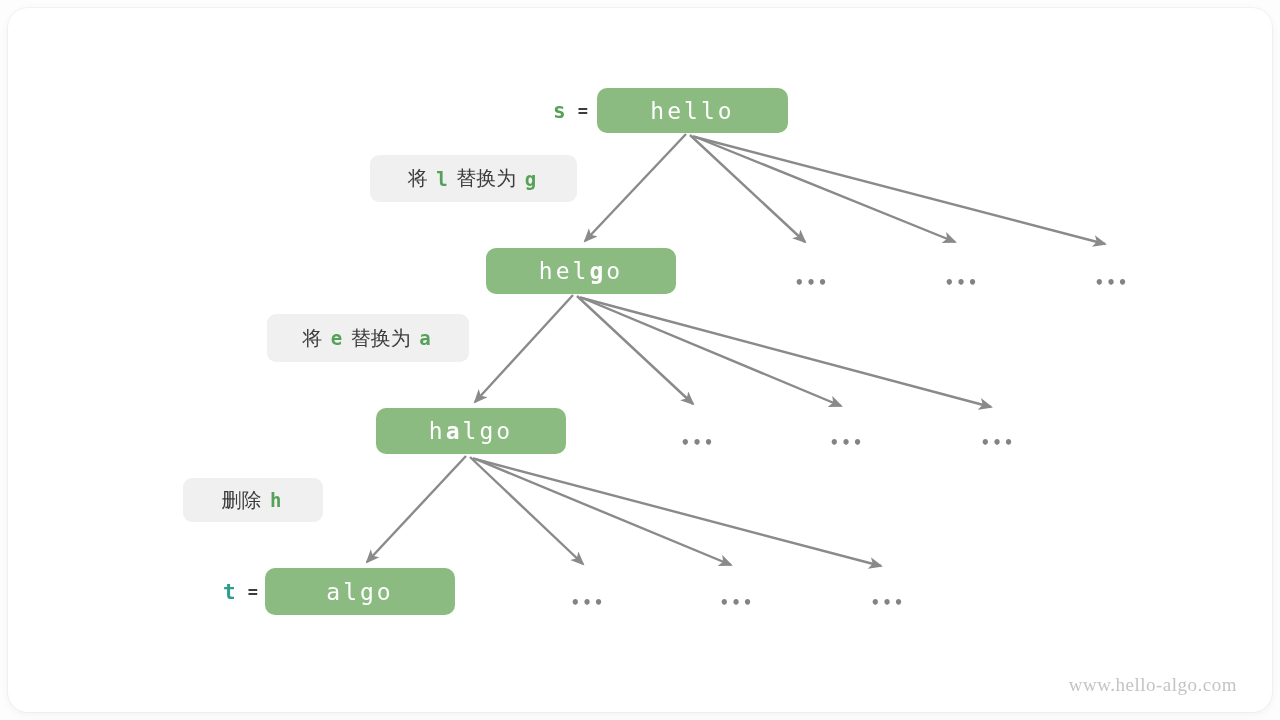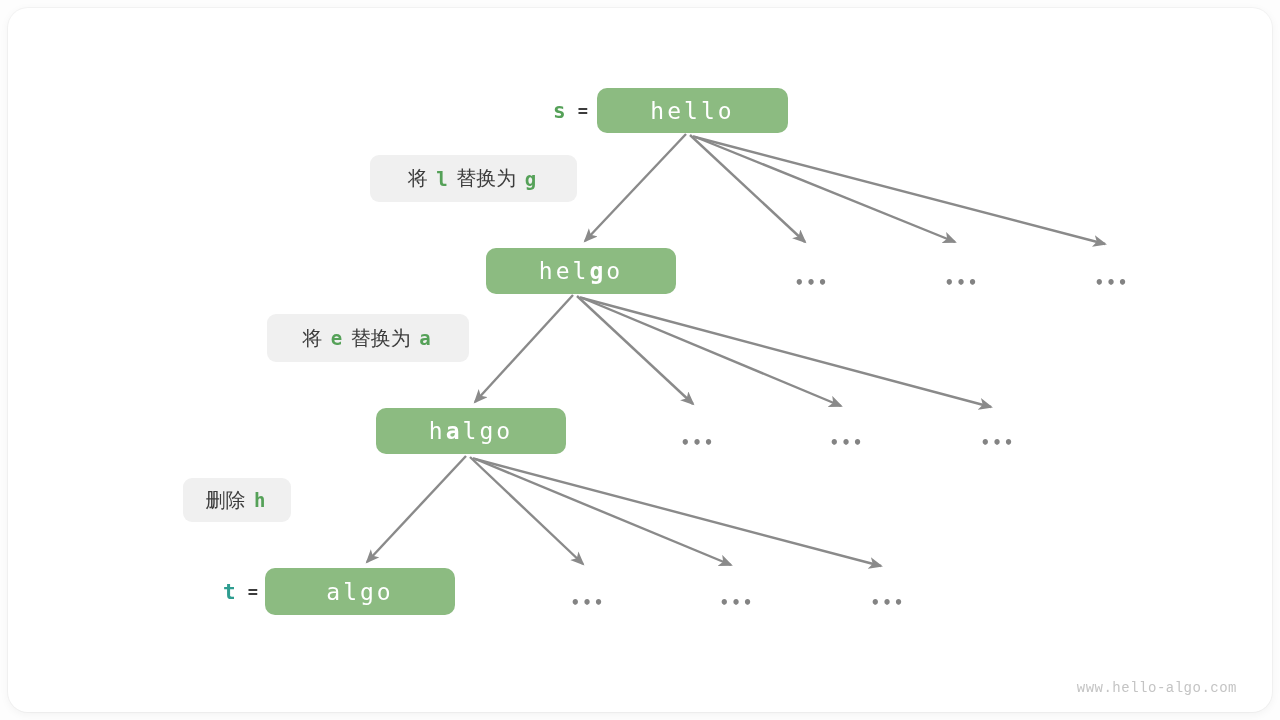--- a/index.html
+++ b/index.html
@@ -49,22 +49,22 @@
     font-weight:700;color:var(--code-green);font-size:19px;padding:0 3px;
   }
   .dots{
     position:absolute;width:56px;height:24px;
     display:flex;align-items:center;justify-content:center;
     color:var(--dots-gray);font-size:15px;font-weight:700;letter-spacing:2px;
     font-family:"DejaVu Sans",sans-serif;
   }
   .watermark{
     position:absolute;right:43px;bottom:24px;
-    font-family:Liberation Mono, monospace;
-    font-size:14px;color:var(--watermark-gray);letter-spacing:0.5px;
+    font-family:Liberation Serif, serif;
+    font-size:19px;color:var(--watermark-gray);letter-spacing:0.5px;
   }
 </style>
 </head>
 <body>
 
 <div class="card"></div>
 
 <div class="canvas">
 
   <svg class="arrows" viewBox="0 0 1280 720">
@@ -103,21 +103,21 @@
   <div class="dots" style="left:934px;top:271px;">•••</div>
   <div class="dots" style="left:1084px;top:271px;">•••</div>
 
   <div class="op-label" style="left:267px;top:314px;width:202px;height:48px;"><span>将 </span><span class="code-char">e</span><span> 替换为 </span><span class="code-char">a</span></div>
 
   <div class="str-node" style="left:376px;top:408px;width:190px;height:46px;"><span>h</span> <span class="bold-char">a</span> <span>l</span> <span>g</span> <span>o</span></div>
   <div class="dots" style="left:670px;top:431px;">•••</div>
   <div class="dots" style="left:819px;top:431px;">•••</div>
   <div class="dots" style="left:970px;top:431px;">•••</div>
 
-  <div class="op-label" style="left:183px;top:478px;width:108px;height:44px;"><span>删除 </span><span class="code-char">h</span></div>
+  <div class="op-label" style="left:183px;top:478px;width:140px;height:44px;"><span>删除 </span><span class="code-char">h</span></div>
 
   <div class="var-label" style="left:168px;top:568px;width:90px;height:47px;">
     <span class="var-name t">t</span>
     <span class="var-eq">=</span>
   </div>
   <div class="str-node" style="left:265px;top:568px;width:190px;height:47px;"><span>a</span> <span>l</span> <span>g</span> <span>o</span></div>
   <div class="dots" style="left:560px;top:591px;">•••</div>
   <div class="dots" style="left:709px;top:591px;">•••</div>
   <div class="dots" style="left:860px;top:591px;">•••</div>
 

